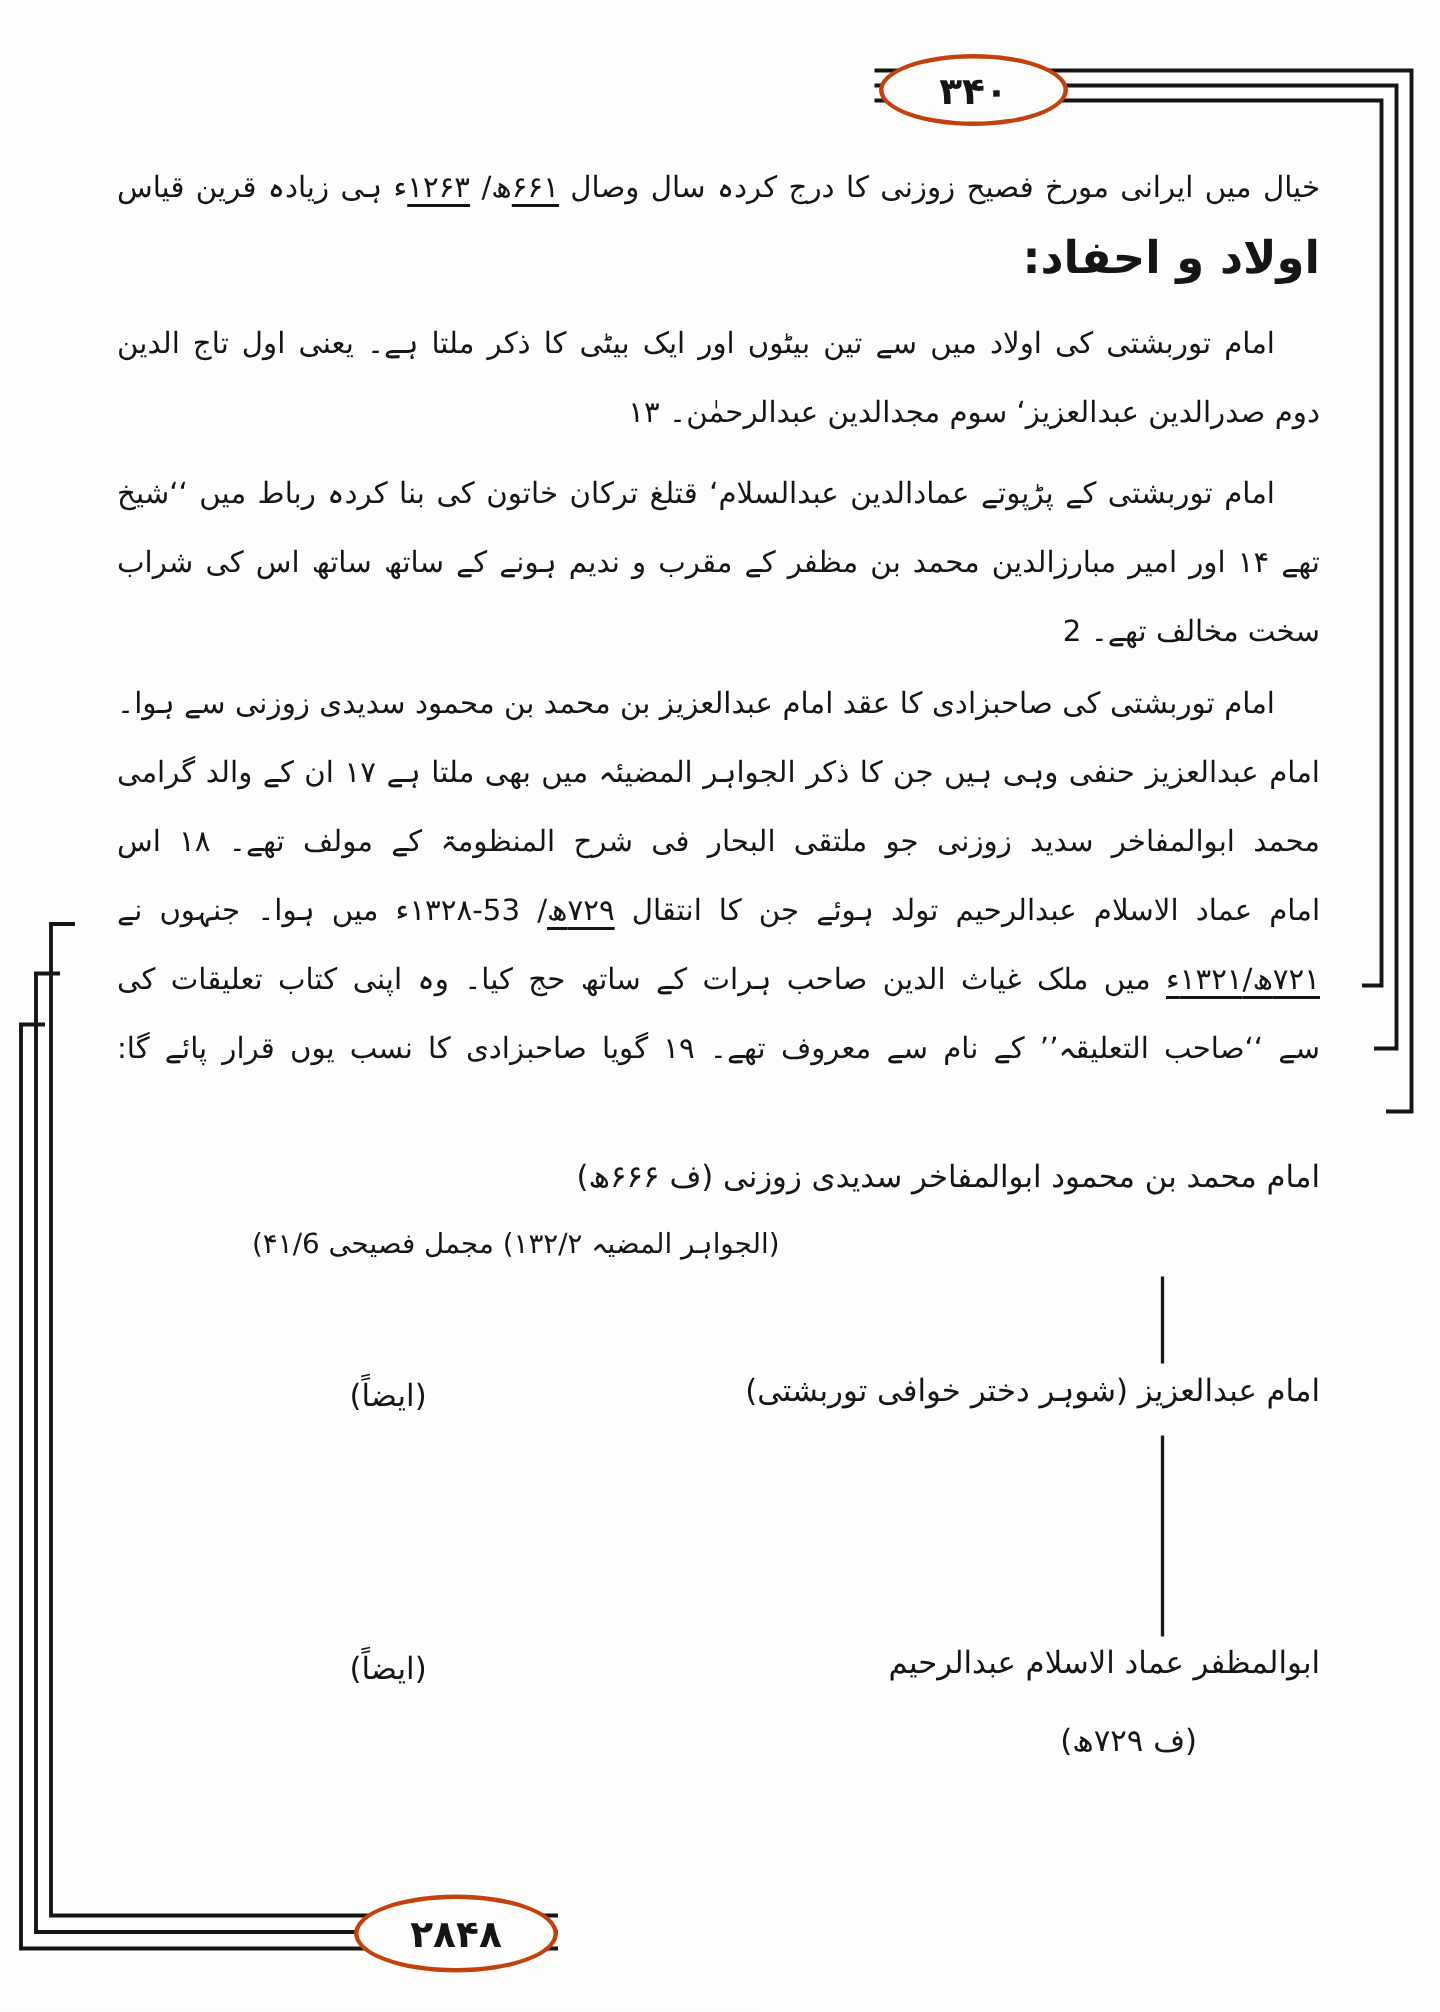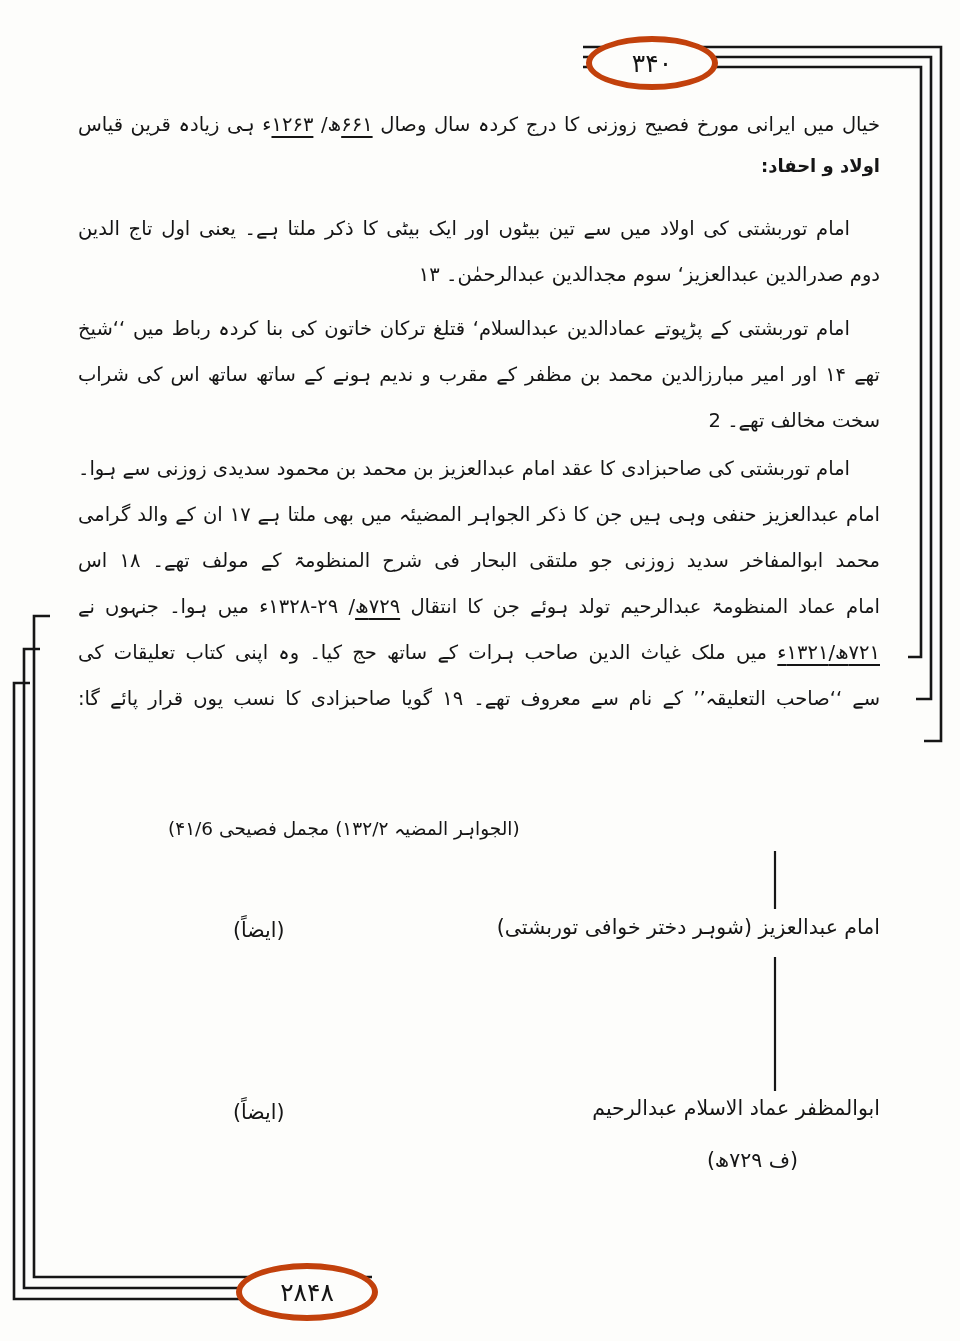--- a/index.html
+++ b/index.html
@@ -4,35 +4,35 @@
 <style>
   html, body { margin:0; padding:0; background:#ffffff; }
   .page {
     position:relative; width:960px; height:1341px;
     background:#fdfdfb; overflow:hidden;
     font-family:"DejaVu Sans", sans-serif; color:#151515;
   }
   .deco { position:absolute; left:0; top:0; z-index:1; }
   .badge {
     position:absolute; z-index:3; display:flex; align-items:center; justify-content:center;
-    background:#fdfdfb; border:6px solid #c2410c; border-radius:50%;
-    font-weight:normal;
+    background:#fdfdfb; border:3px solid #c2410c; border-radius:50%;
+    font-weight:bold;
   }
   .badge-top    { left:586px; top:36px;   width:120px; height:42px; font-size:25px; letter-spacing:5px; }
   .badge-bottom { left:236px; top:1263px; width:130px; height:46px; font-size:25px; letter-spacing:4px; }
   .block { position:absolute; left:78px; width:802px; z-index:2; }
   .line {
     font-size:19.5px; line-height:46px; height:46px; overflow:hidden;
     text-align:justify; text-align-last:justify;
   }
   .last  { text-align:center; text-align-last:right; }
   .indent{ padding-right:30px; }
   .heading {
     position:absolute; right:80px; top:155px; margin:0; z-index:2;
-    font-size:18px; font-weight:bold;
+    font-size:30px; font-weight:bold;
   }
   .u { text-decoration:underline; text-underline-offset:5px; text-decoration-thickness:1.5px; }
   .tlabel { position:absolute; z-index:2; font-size:20.5px; white-space:nowrap; }
   .t-right { right:80px; }
 </style>
 </head>
 <body>
 
 <div class="page" dir="rtl">
 
@@ -68,25 +68,26 @@
   <div class="block" style="top:306px">
     <div class="line indent">امام توربشتی کے پڑپوتے عمادالدین عبدالسلام‘ قتلغ ترکان خاتون کی بنا کردہ رباط میں ‘‘شیخ رباط’’</div>
     <div class="line">تھے ۱۴ اور امیر مبارزالدین محمد بن مظفر کے مقرب و ندیم ہونے کے ساتھ ساتھ اس کی شراب خوری کے</div>
     <div class="line last">سخت مخالف تھے۔ 2</div>
   </div>
 
   <div class="block" style="top:446px">
     <div class="line indent">امام توربشتی کی صاحبزادی کا عقد امام عبدالعزیز بن محمد بن محمود سدیدی زوزنی سے ہوا۔ ۱۶ یہ</div>
     <div class="line">امام عبدالعزیز حنفی وہی ہیں جن کا ذکر الجواہر المضیئہ میں بھی ملتا ہے ۱۷ ان کے والد گرامی محمد بن محمود بن</div>
     <div class="line">محمد ابوالمفاخر سدید زوزنی جو ملتقی البحار فی شرح المنظومۃ کے مولف تھے۔ ۱۸ اس صاحبزادی کے بطن سے</div>
-    <div class="line"><span>امام عماد المنظومۃ عبدالرحیم تولد ہوئے جن کا انتقال </span><span class="u">۷۲۹ھ</span><span>/ ۲۹-۱۳۲۸ء میں ہوا۔ جنہوں نے</span></div>
+    <div class="line"><span>امام عماد الاسلام عبدالرحیم تولد ہوئے جن کا انتقال </span><span class="u">۷۲۹ھ</span><span>/ 53-۱۳۲۸ء میں ہوا۔ جنہوں نے</span></div>
     <div class="line"><span class="u">۷۲۱ھ/۱۳۲۱ء</span><span> میں ملک غیاث الدین صاحب ہرات کے ساتھ حج کیا۔ وہ اپنی کتاب تعلیقات کی شہرت</span></div>
     <div class="line">سے ‘‘صاحب التعلیقہ’’ کے نام سے معروف تھے۔ ۱۹ گویا صاحبزادی کا نسب یوں قرار پائے گا:</div>
   </div>
 
+  <div class="tlabel t-right" style="top:772px">امام محمد بن محمود ابوالمفاخر سدیدی زوزنی (ف ۶۶۶ھ)</div>
   <div class="tlabel" style="left:168px; top:818px; font-size:18.5px">(الجواہر المضیہ ۱۳۲/۲) مجمل فصیحی ۴۱/6)</div>
 
   <div class="tlabel t-right" style="top:915px">امام عبدالعزیز (شوہر دختر خوافی توربشتی)</div>
   <div class="tlabel" style="left:233px; top:918px">(ایضاً)</div>
 
   <div class="tlabel t-right" style="top:1096px">ابوالمظفر عماد الاسلام عبدالرحیم</div>
   <div class="tlabel" style="left:233px; top:1100px">(ایضاً)</div>
   <div class="tlabel" style="right:162px; top:1148px">(ف ۷۲۹ھ)</div>
 
 </div>

